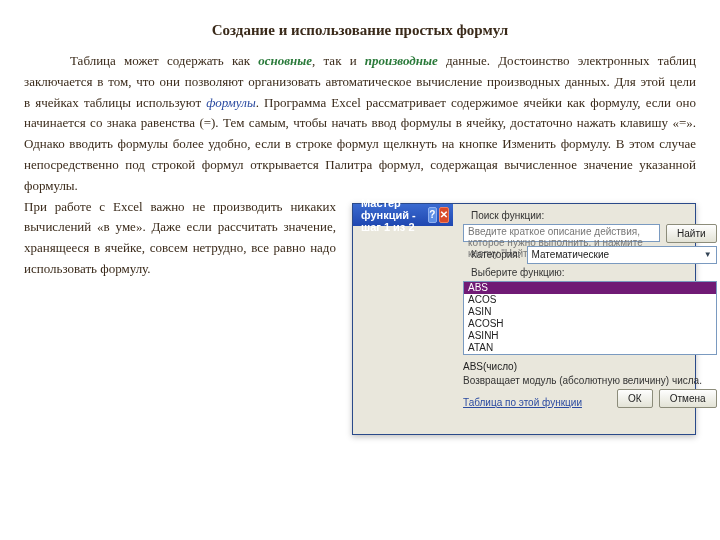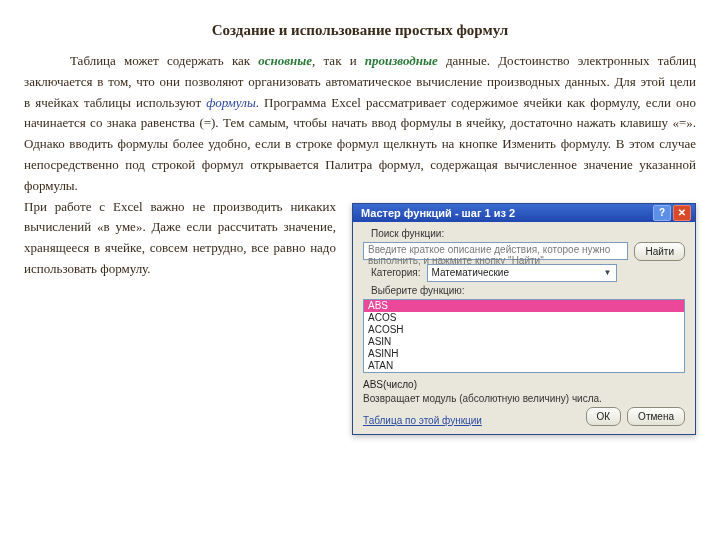--- a/index.html
+++ b/index.html
@@ -38,21 +38,21 @@
   }
 
   
   .dlg {
     width: 344px; height: 232px;
     background: #e9e7dc;
     border: 1px solid #2a4a8a;
     font-family: Tahoma, Arial, sans-serif;
     font-size: 10px;
     color: #222;
-    display: flex; flex-direction: column;
+    display: flex; flex-direction: row;
     box-shadow: 0 2px 6px rgba(0,0,0,.25);
   }
   .dlg-titlebar {
     height: 22px;
     background: linear-gradient(#3a6ad0, #1f47b0);
     color: #fff;
     display: flex; align-items: center;
     padding: 0 4px 0 8px;
     font-size: 11px; font-weight: bold;
   }
@@ -70,37 +70,37 @@
   .lbl { color: #333; margin-left: 8px; }
   .row { display: flex; align-items: center; gap: 6px; }
   .input {
     background: #fff; border: 1px solid #7a9ac0;
     height: 18px; padding: 1px 4px; flex: 1;
     color: #777;
   }
   .btn {
     height: 19px; padding: 0 10px;
     background: linear-gradient(#fefefe,#e3e3d6);
-    border: 1px solid #8c8c7a; border-radius: 7px;
+    border: 1px solid #8c8c7a; border-radius: 2px;
     font-family: Tahoma, Arial, sans-serif; font-size: 10px;
     display: inline-flex; align-items: center;
   }
   .select {
     background: #fff; border: 1px solid #7a9ac0;
     height: 18px; padding: 1px 4px; width: 190px;
     display: flex; align-items: center; justify-content: space-between;
   }
   .select .chev { font-size: 8px; color: #345; }
   .listbox {
     background: #fff; border: 1px solid #7a9ac0;
     height: 74px; overflow: hidden;
     display: flex; flex-direction: column;
   }
   .listrow { height: 12px; line-height: 12px; padding: 0 4px; }
-  .listrow.sel { background: #ec4899; color: #fff; }
+  .listrow.sel { background: #701a75; color: #fff; }
   .sig { font-weight: normal; margin-top: 3px; }
   .desc { color: #333; }
   .helplink { color: #2a4aa0; text-decoration: underline; margin-top: 4px; }
   .dlg-footer {
     display: flex; justify-content: space-between; align-items: flex-end;
   }
   .dlg-footer .buttons { display: flex; gap: 6px; }
 </style>
 </head>
 <body>
@@ -129,22 +129,22 @@
         <span class="lbl">Категория:</span>
         <div class="select">
           <span>Математические</span>
           <span class="chev">▼</span>
         </div>
       </div>
       <div class="lbl">Выберите функцию:</div>
       <div class="listbox">
         <div class="listrow sel">ABS</div>
         <div class="listrow">ACOS</div>
+        <div class="listrow">ASIN</div>
         <div class="listrow">ACOSH</div>
-        <div class="listrow">ASIN</div>
         <div class="listrow">ASINH</div>
         <div class="listrow">ATAN</div>
         <div class="listrow">ATAN2</div>
       </div>
       <div class="sig">ABS(число)</div>
       <div class="desc">Возвращает модуль (абсолютную величину) числа.</div>
       <div class="dlg-footer">
         <div class="helplink">Таблица по этой функции</div>
         <div class="buttons">
           <div class="btn">ОК</div>

